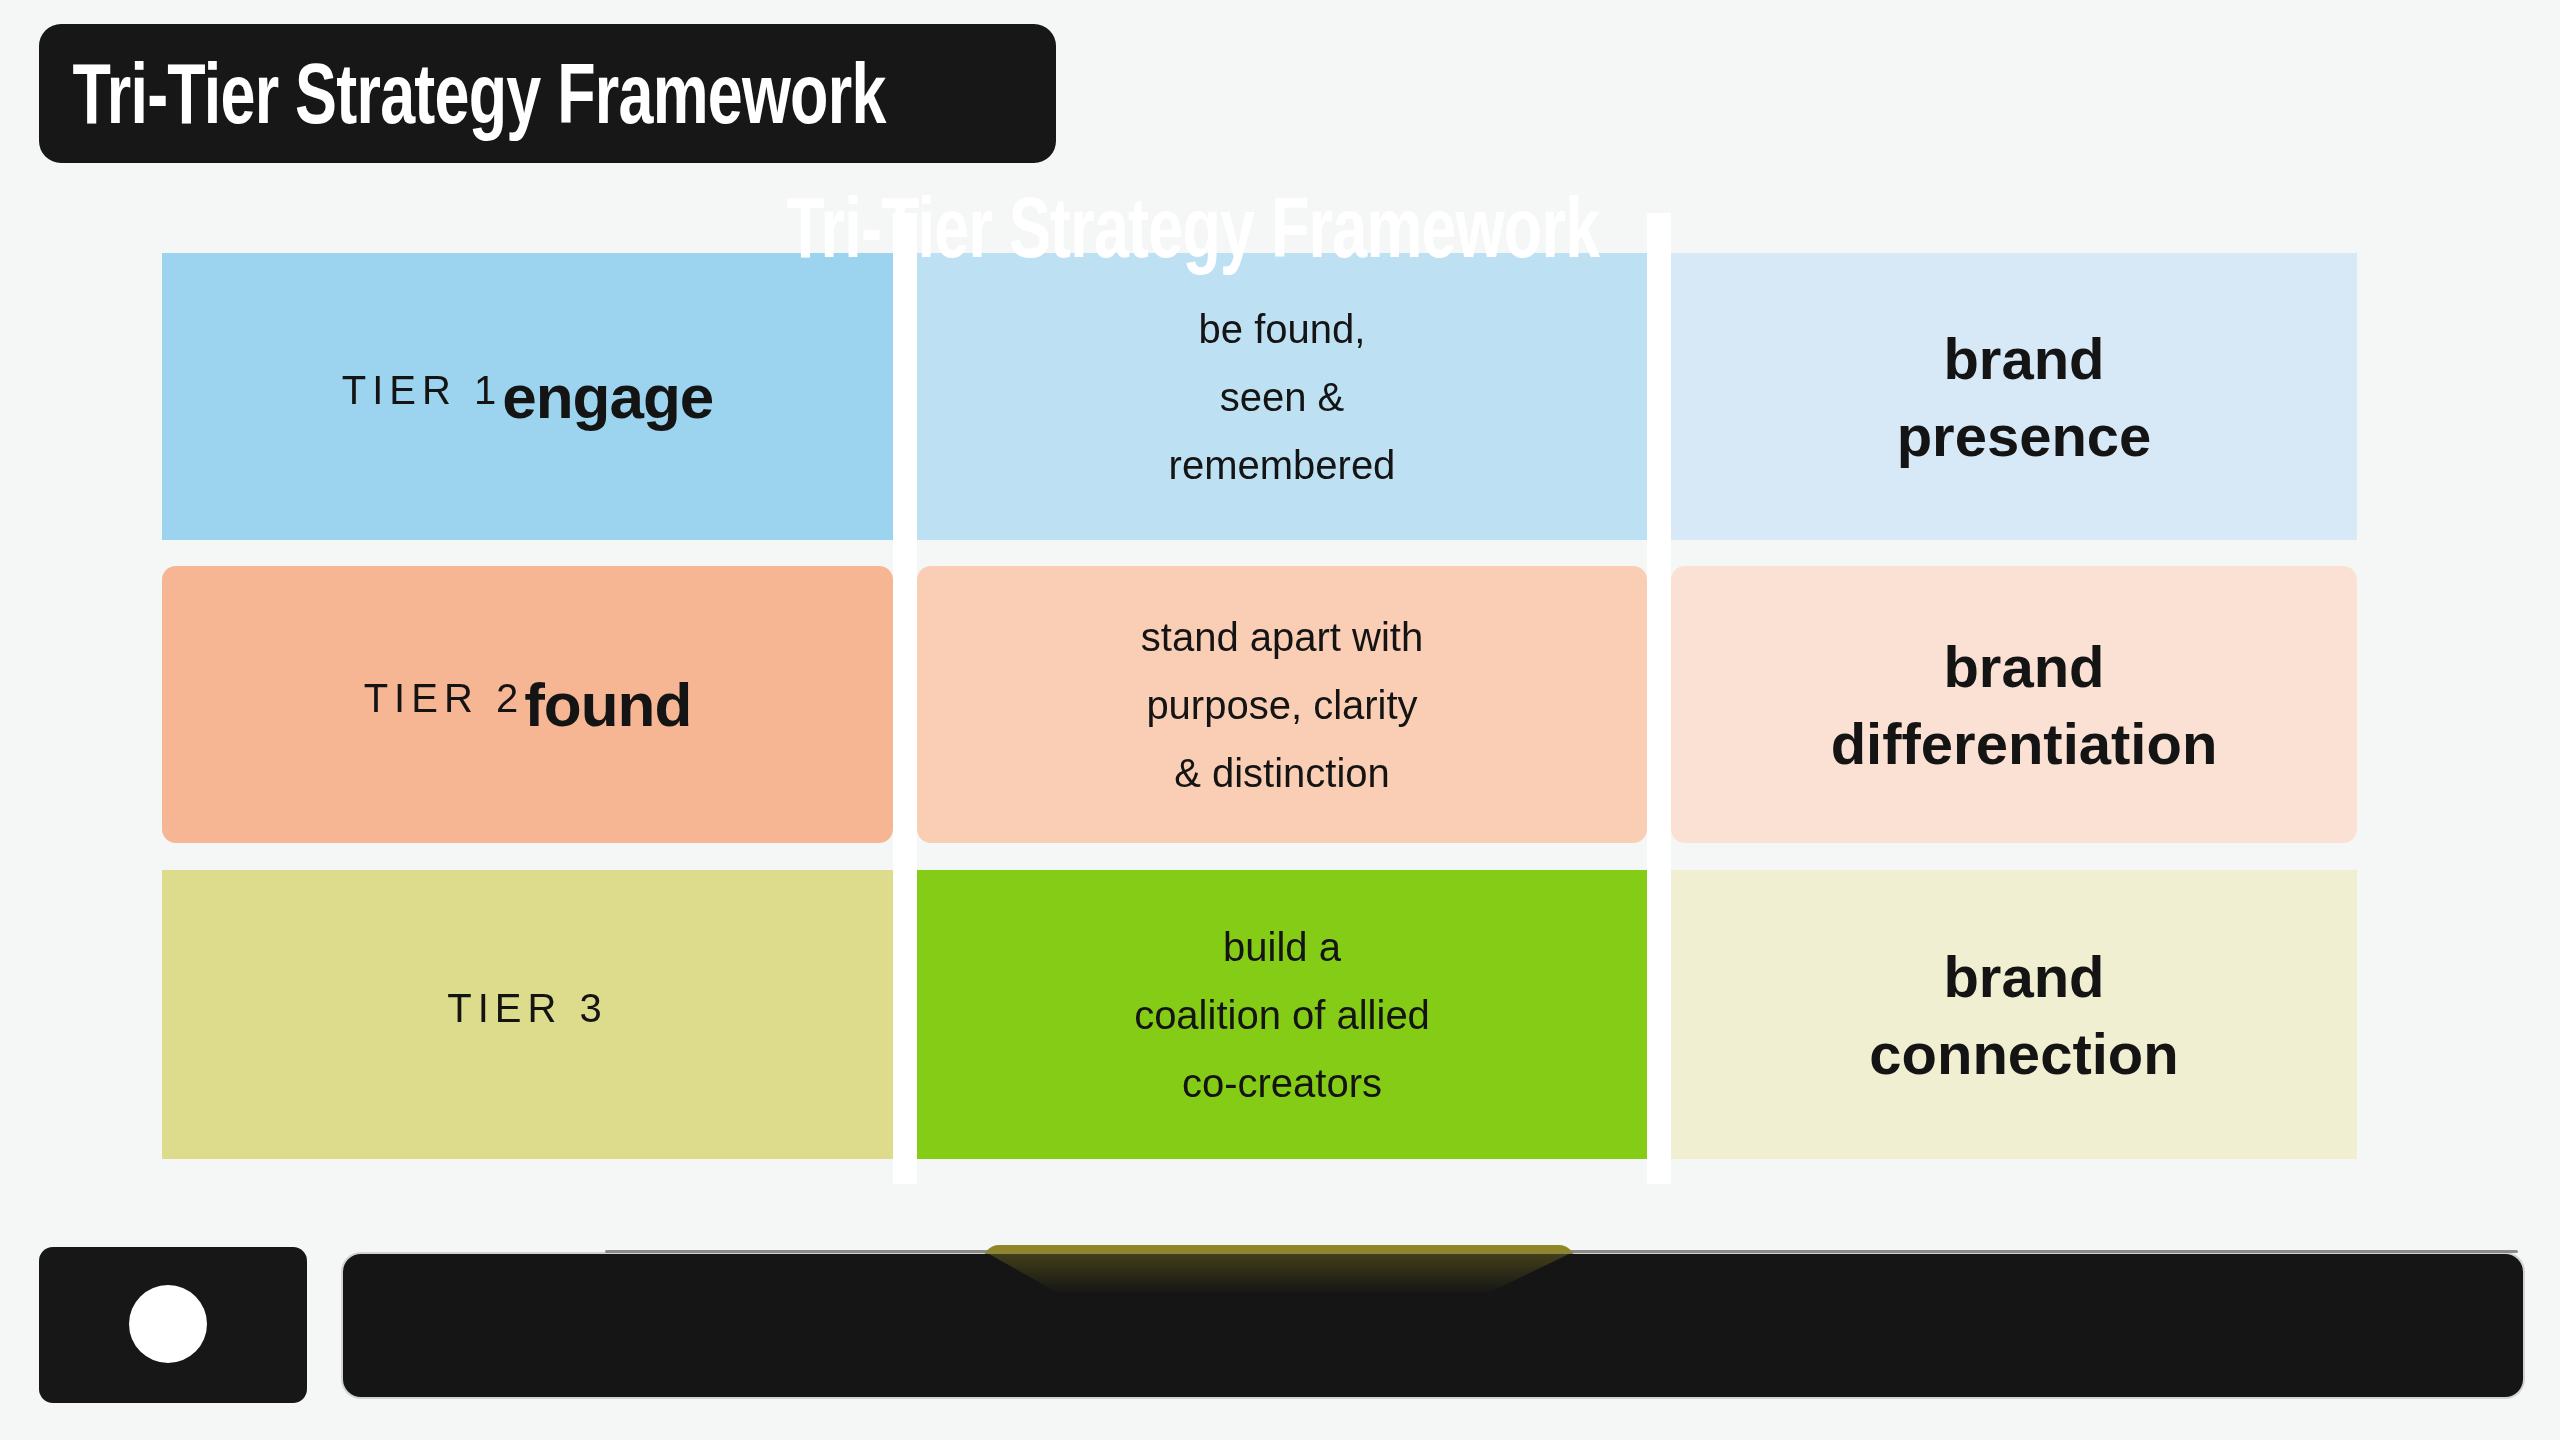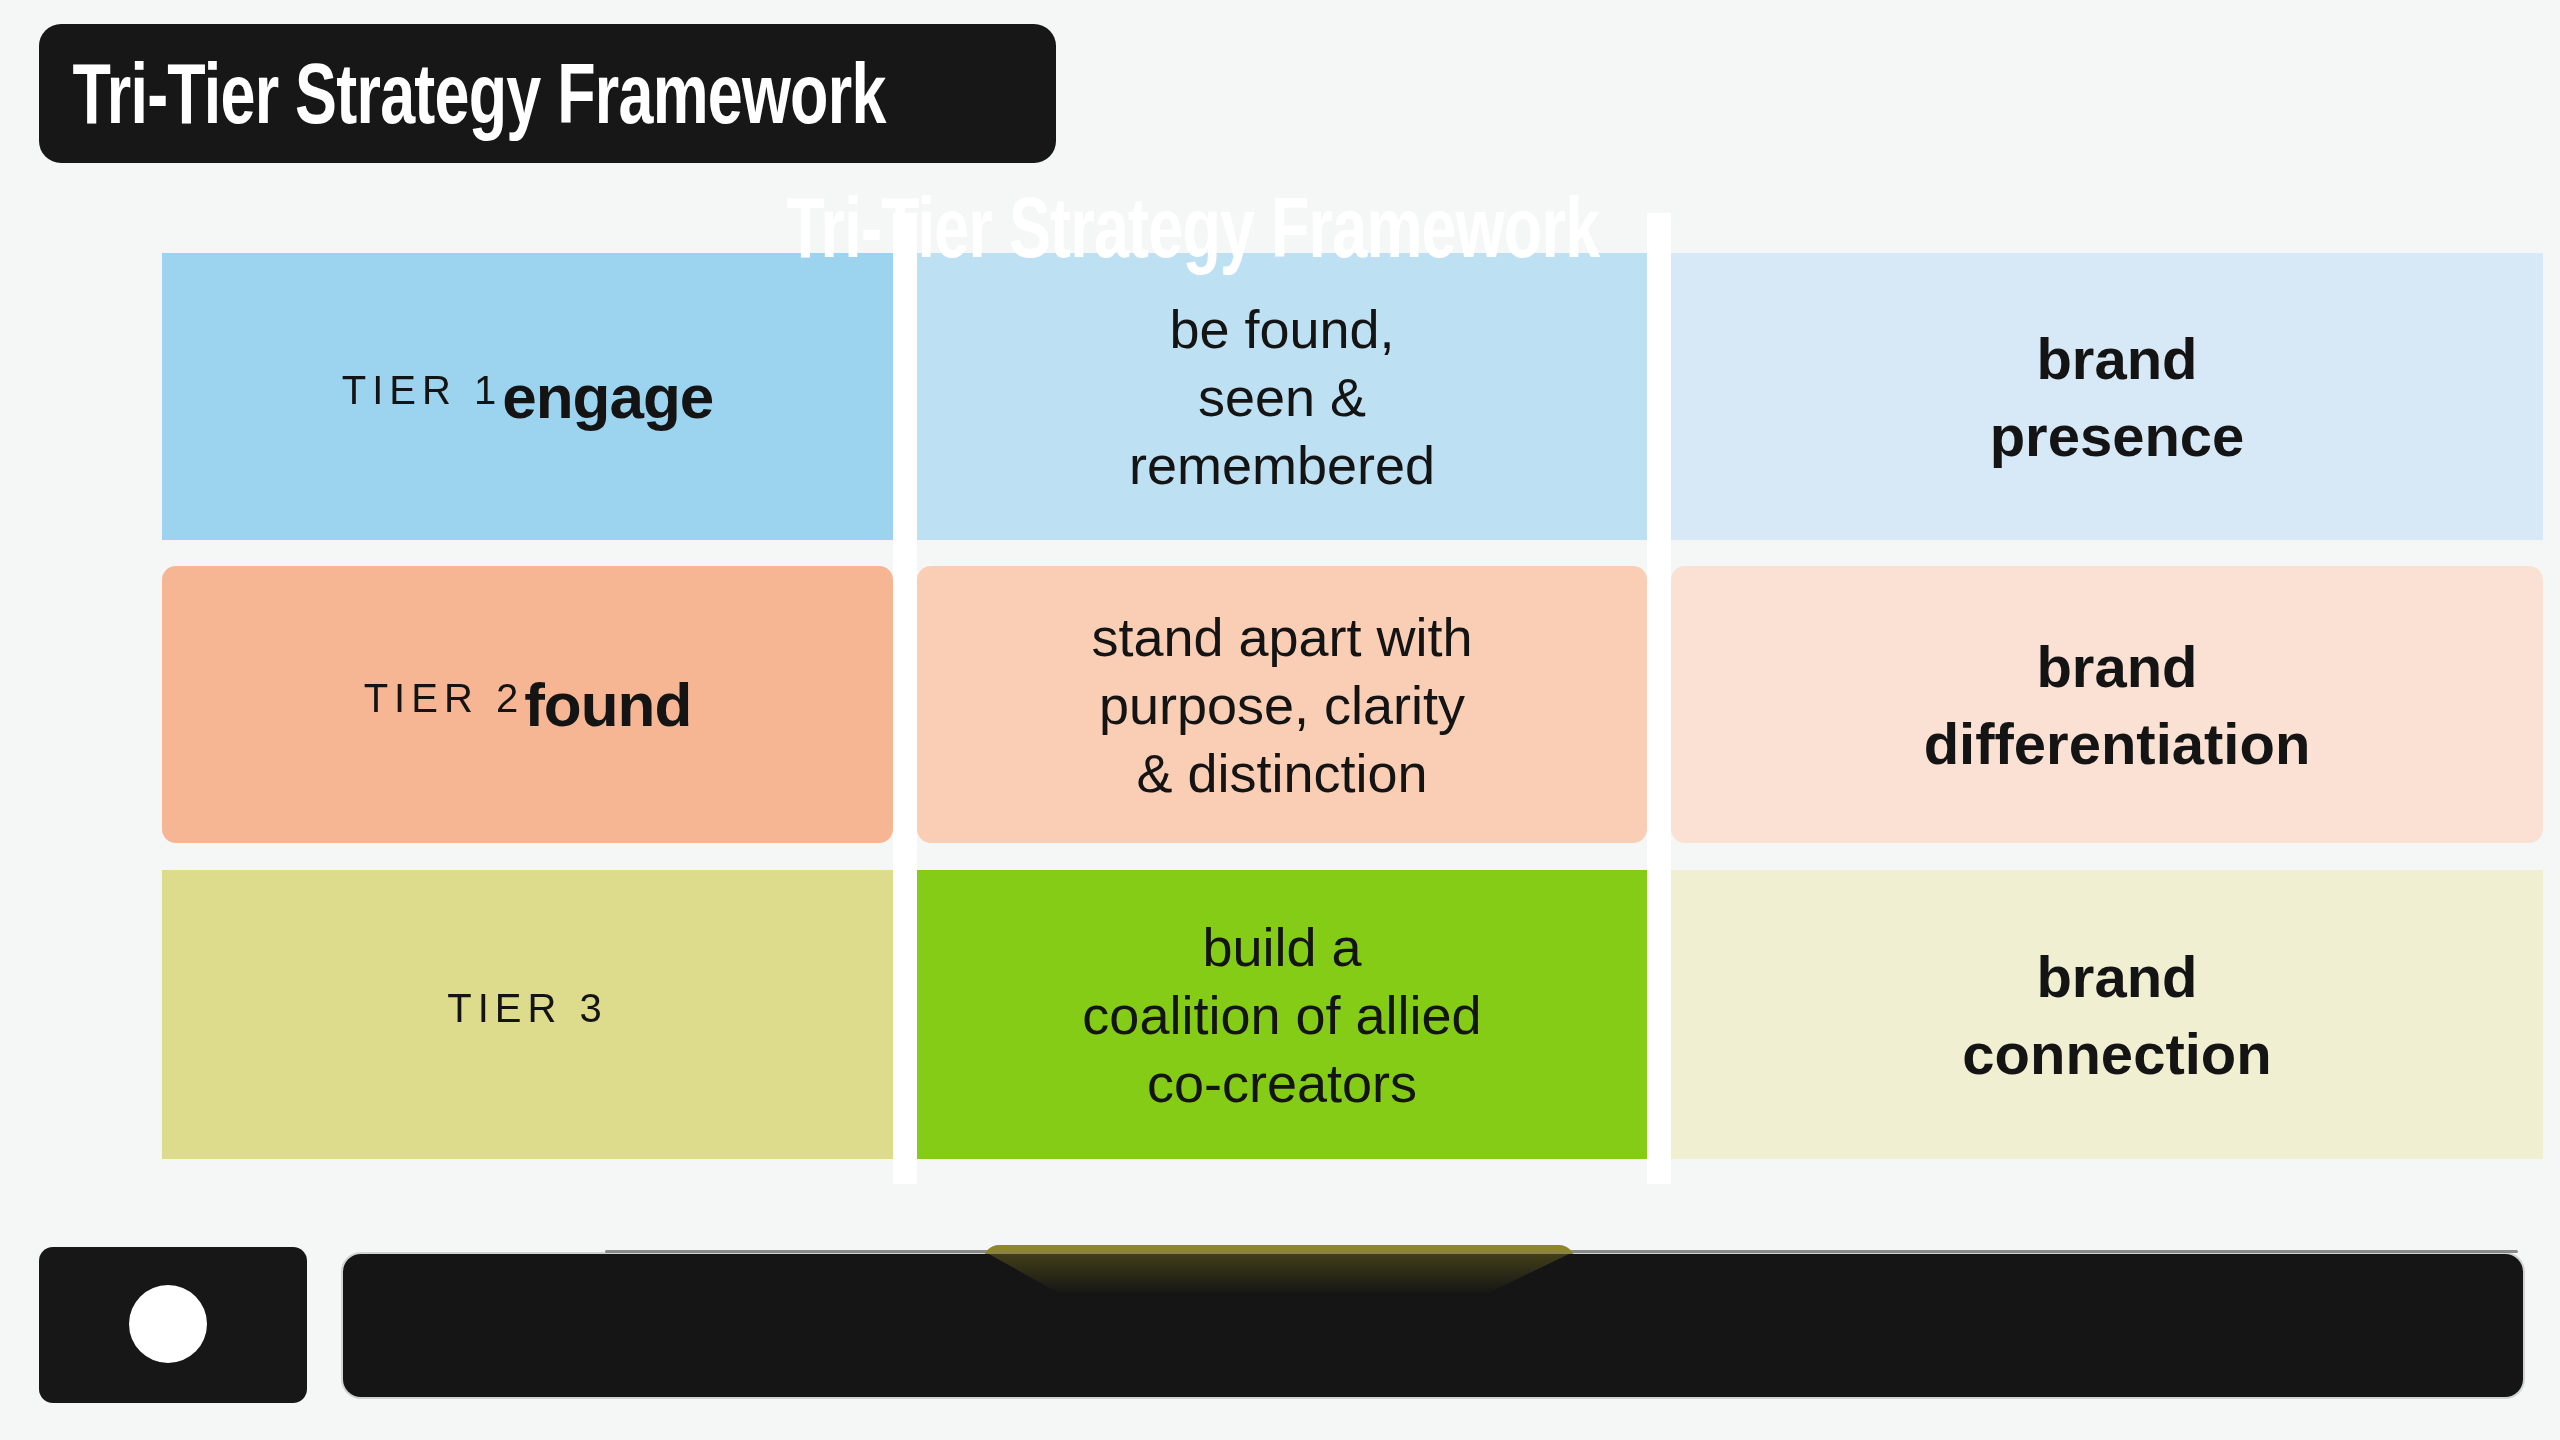--- a/index.html
+++ b/index.html
@@ -79,35 +79,35 @@
     z-index: 2;
     color: #141414;
   }
   
   .r1 { top: 253px; height: 287px; }
   .r2 { top: 566px; height: 277px; border-radius: 14px; }
   .r3 { top: 870px; height: 289px; }
   
   .c1 { left: 162px;  width: 731px; }
   .c2 { left: 917px;  width: 730px; }
-  .c3 { left: 1671px; width: 872px; padding-left: 20px; }
+  .c3 { left: 1671px; width: 686px; padding-left: 20px; }
 
   .tier-label {
     font-size: 40px;
     font-weight: normal;
     letter-spacing: 6px;
     margin-bottom: 12px;
   }
   .tier-word {
     font-size: 62px;
     font-weight: bold;
     letter-spacing: -1px;
   }
   .cell-middle-text {
-    font-size: 54px;
+    font-size: 40px;
     line-height: 68px;
     white-space: pre-line;
   }
   .cell-right-text {
     font-size: 58px;
     font-weight: bold;
     line-height: 77px;
     white-space: pre-line;
   }
 

